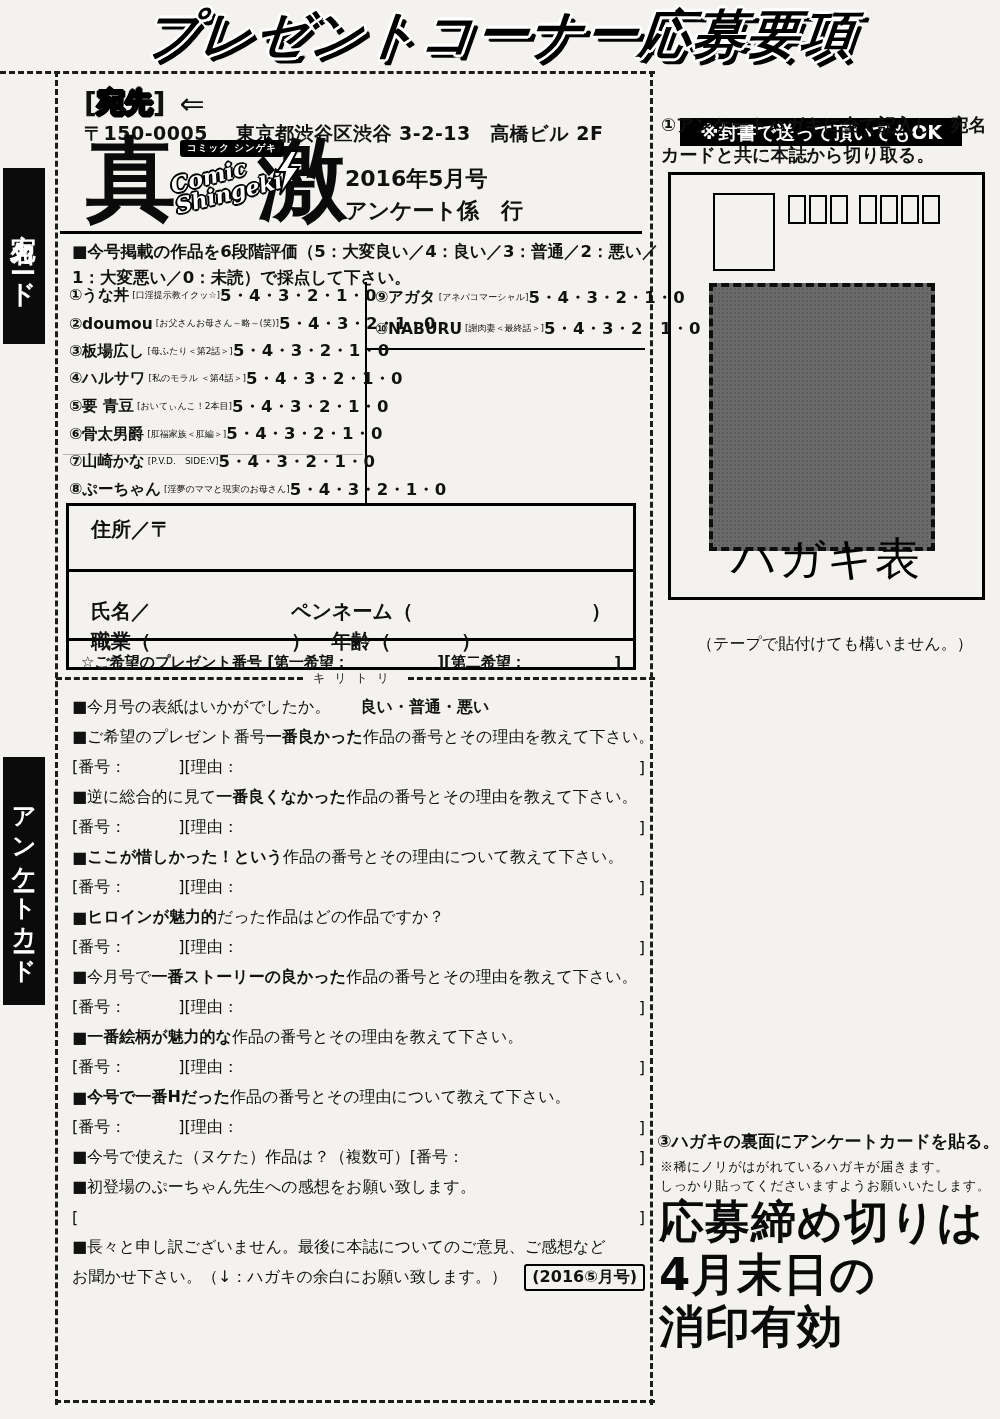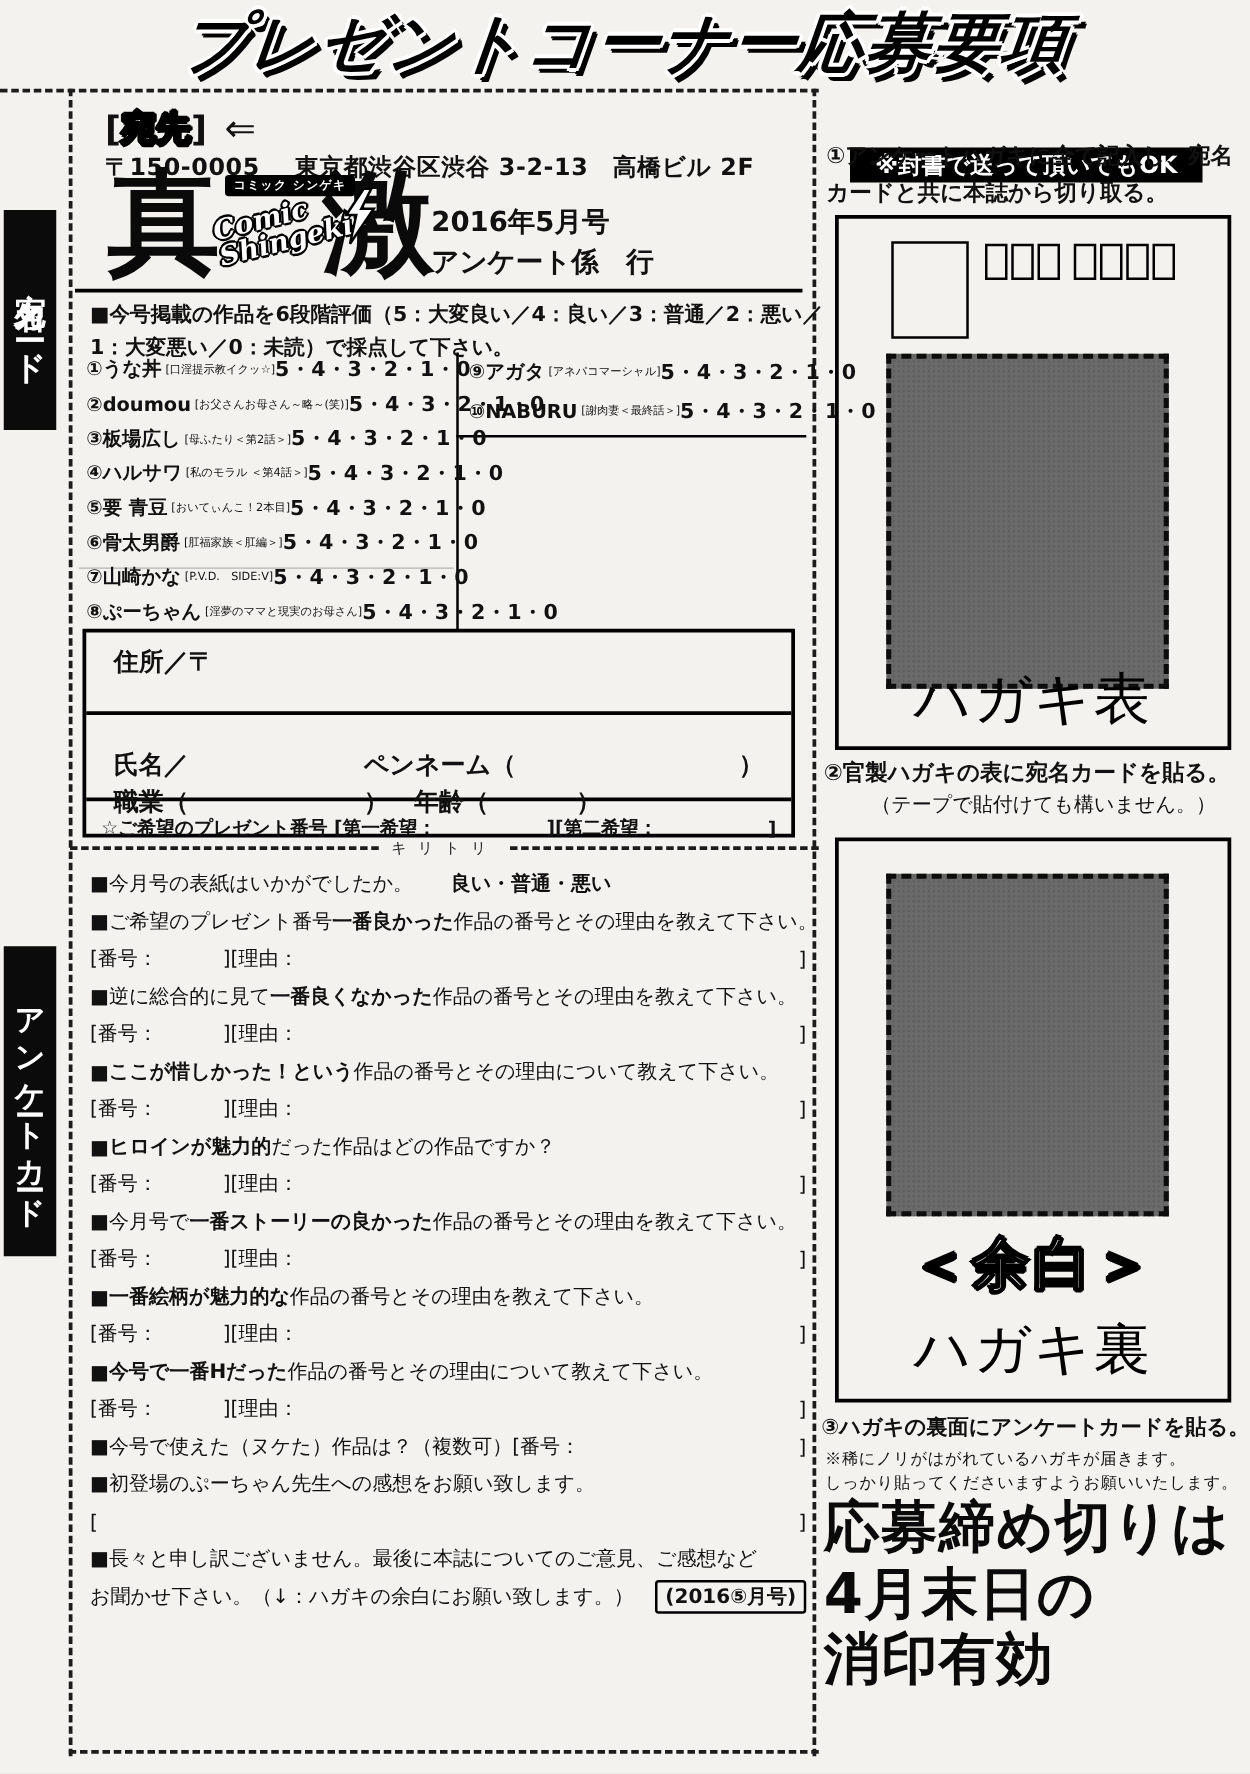--- a/index.html
+++ b/index.html
@@ -401,28 +401,22 @@
     <div class="pgroup pg2">
       <div class="pbx"></div>
         <div class="pbx"></div>
         <div class="pbx"></div>
         <div class="pbx"></div>
     </div>
     <div class="grayrect gr1"></div>
     <div class="pc-label">ハガキ表</div>
   </div>
 
-  <div class="step2">②官製ハガキの表に宛名カードを貼る。</div>
   <div class="step2sub">（テープで貼付けても構いません。）</div>
 
-  <div class="pcard pc2">
-    <div class="grayrect gr2"></div>
-    <div class="yohaku outline-txt">＜余白＞</div>
-    <div class="pc-label">ハガキ裏</div>
-  </div>
 
   <div class="step3">③ハガキの裏面にアンケートカードを貼る。</div>
   <div class="note n1">※稀にノリがはがれているハガキが届きます。</div>
   <div class="note n2">しっかり貼ってくださいますようお願いいたします。</div>
 
   <div class="deadline">
     <div>応募締め切りは</div>
     <div>4月末日の</div>
     <div>消印有効</div>
   </div>

